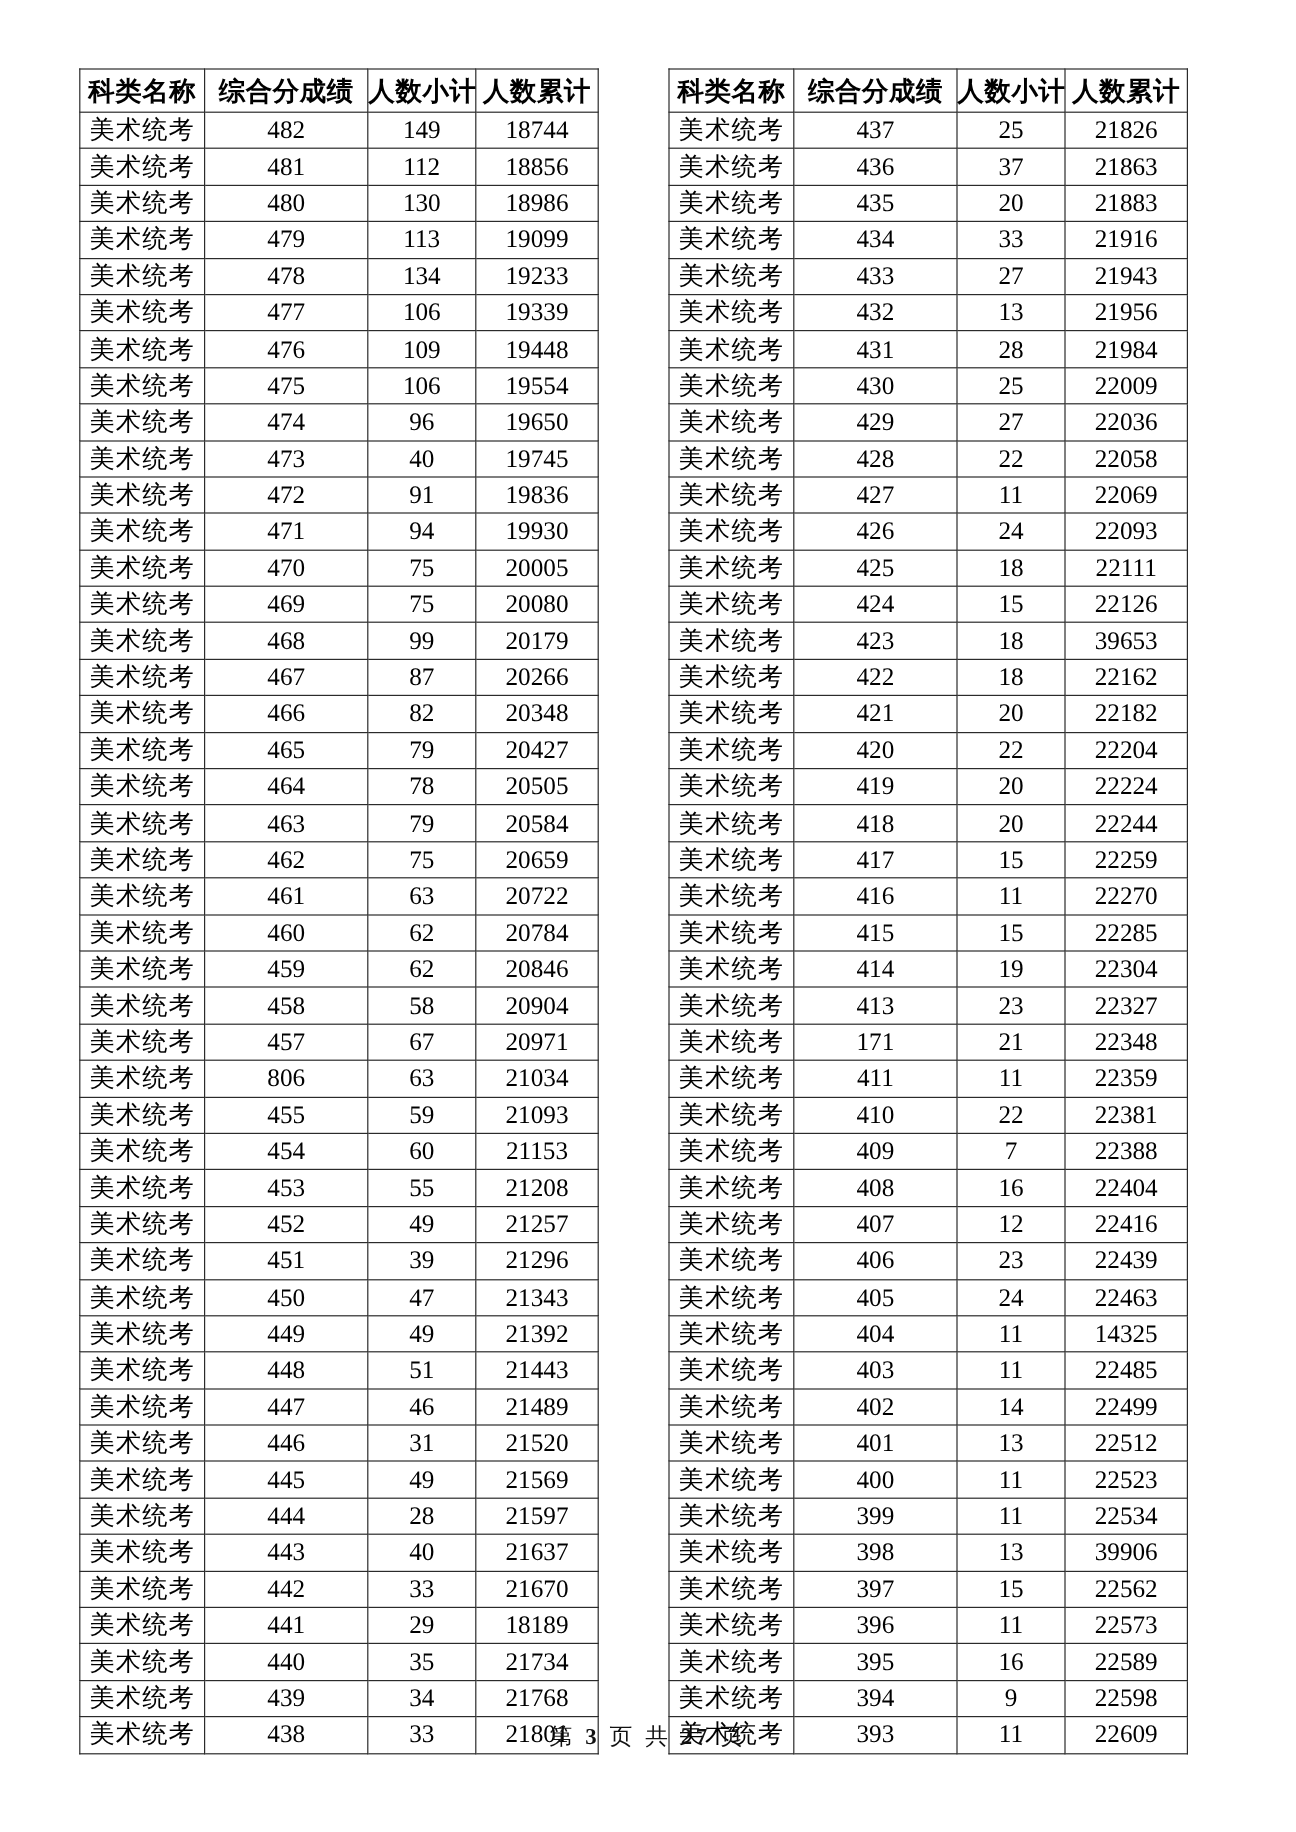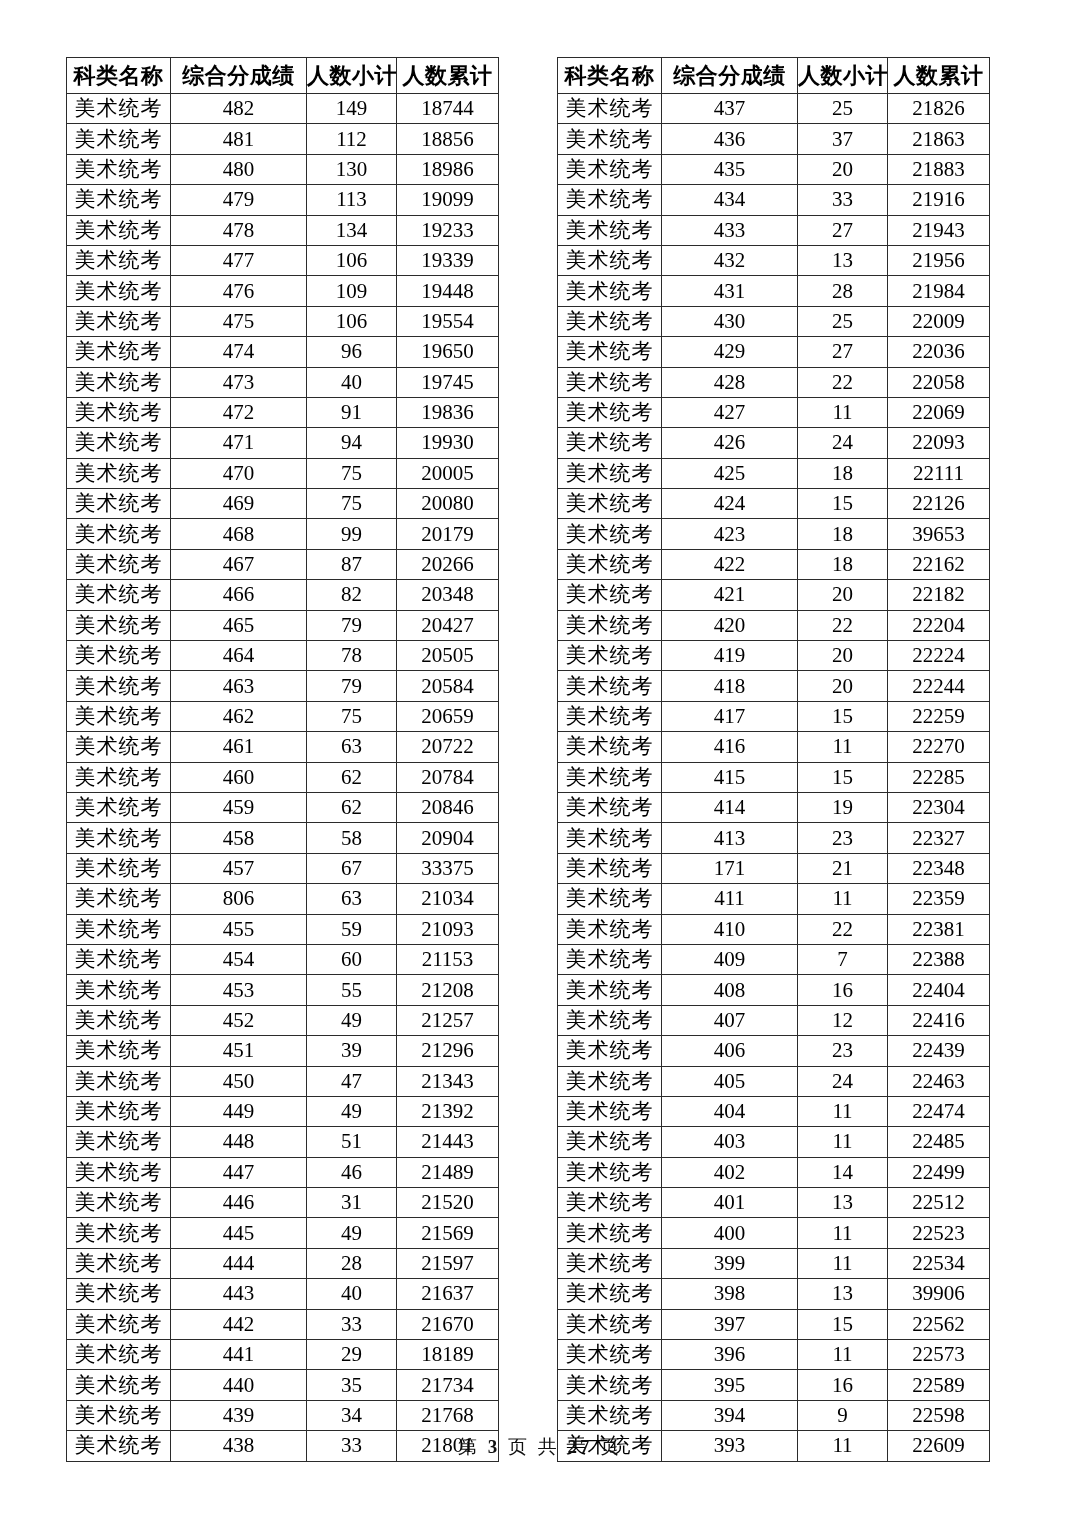--- a/index.html
+++ b/index.html
@@ -266,21 +266,21 @@
           <tr>
             <td class="cat">美术统考</td>
             <td class="num">458</td>
             <td class="num">58</td>
             <td class="num">20904</td>
           </tr>
           <tr>
             <td class="cat">美术统考</td>
             <td class="num">457</td>
             <td class="num">67</td>
-            <td class="num">33375</td>
+            <td class="num">20971</td>
           </tr>
           <tr>
             <td class="cat">美术统考</td>
             <td class="num">806</td>
             <td class="num">63</td>
             <td class="num">21034</td>
           </tr>
           <tr>
             <td class="cat">美术统考</td>
             <td class="num">455</td>
@@ -603,21 +603,21 @@
           <tr>
             <td class="cat">美术统考</td>
             <td class="num">405</td>
             <td class="num">24</td>
             <td class="num">22463</td>
           </tr>
           <tr>
             <td class="cat">美术统考</td>
             <td class="num">404</td>
             <td class="num">11</td>
-            <td class="num">22474</td>
+            <td class="num">14325</td>
           </tr>
           <tr>
             <td class="cat">美术统考</td>
             <td class="num">403</td>
             <td class="num">11</td>
             <td class="num">22485</td>
           </tr>
           <tr>
             <td class="cat">美术统考</td>
             <td class="num">402</td>

